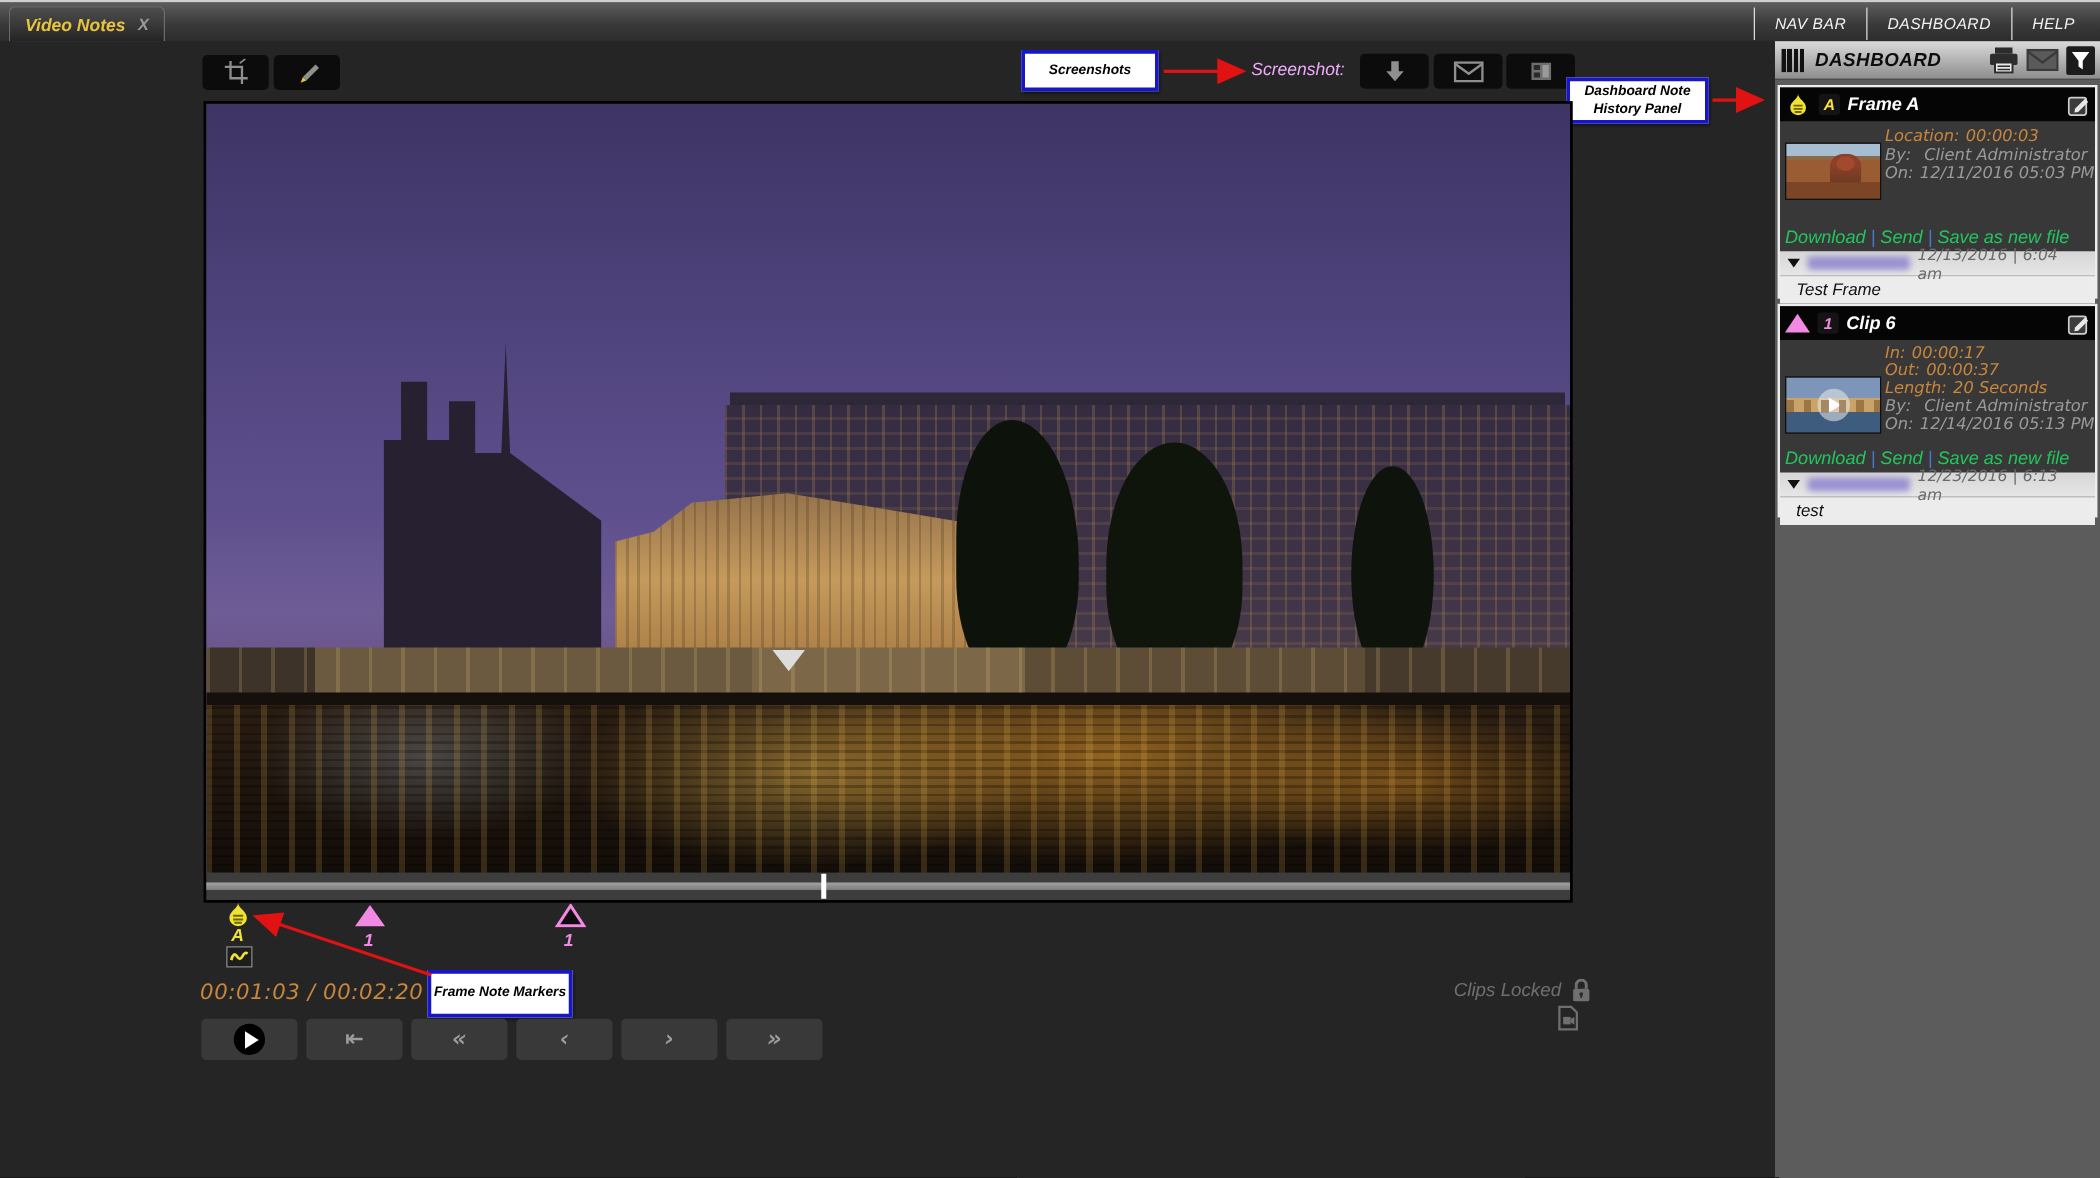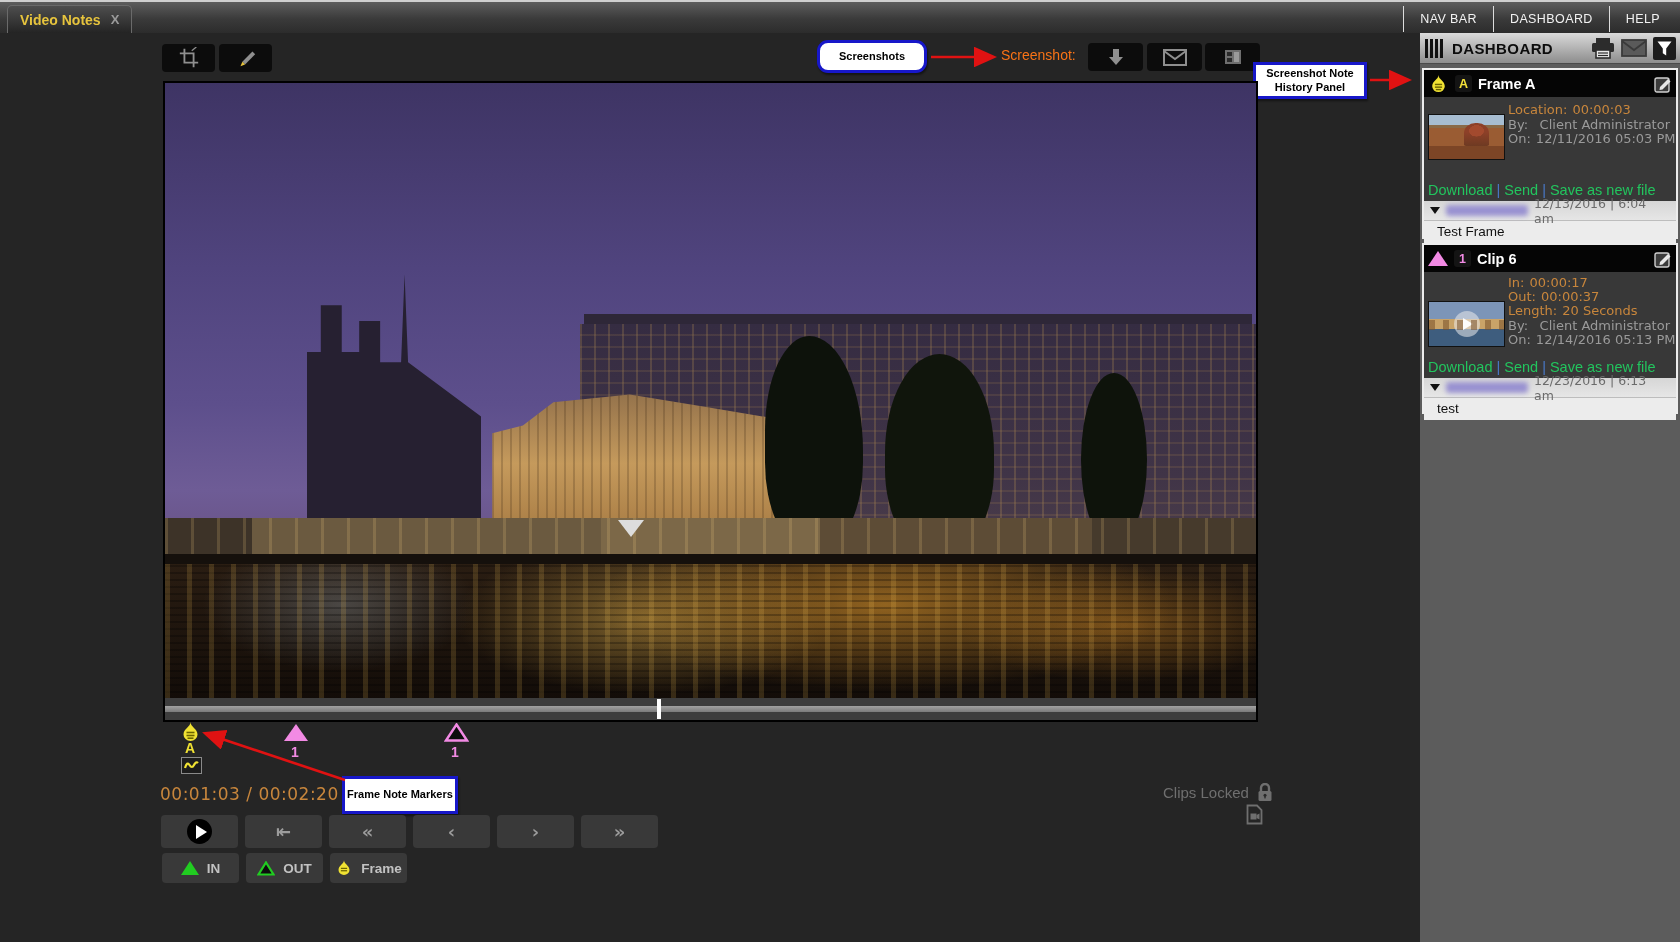--- a/index.html
+++ b/index.html
@@ -1,37 +1,37 @@
 <!DOCTYPE html>
 <html><head>
 <meta charset="utf-8">
 <style>
   * { margin:0; padding:0; box-sizing:border-box; }
   html,body { width:1680px; height:942px; background:#101010; }
   body { font-family:"Liberation Sans", sans-serif; }
-  #page { position:relative; width:1680px; height:942px; background:#252525; overflow:hidden; }
+  #page { position:relative; width:1680px; height:942px; background:#252525; overflow:hidden;font-style:italic; }
 
   
   .top-line { position:absolute; left:0; top:0; width:1680px; height:2px; background:#cfcfcf; }
   .tabbar { position:absolute; left:0; top:2px; width:1680px; height:31px;
             background:linear-gradient(#5d5d5d,#3a3a3a 55%,#2c2c2c); }
   .tab { position:absolute; left:7px; top:3px; height:28px; padding:0 12px;
          background:linear-gradient(#4e4e4e,#242424); border:1px solid #6a6a6a; border-bottom:none;
          border-radius:5px 5px 0 0; display:flex; align-items:center; gap:10px; }
   .tab-title { color:#e7c43d; font-weight:bold; font-size:14px; }
   .tab-close { color:#9a9a9a; font-weight:bold; font-size:13px; cursor:pointer; }
   .nav-items { position:absolute; right:4px; top:4px; height:26px; display:flex; align-items:stretch; }
   .nav-item { color:#f2f2f2; font-size:12.5px; display:flex; align-items:center;
               padding:0 16px; border-left:1px solid #dcdcdc; letter-spacing:.4px; cursor:pointer; }
   .nav-item:last-child { border-right:none; }
 
   
   .tool-btn { position:absolute; width:53px; height:28px; background:#0c0c0c; border-radius:4px;
               display:flex; align-items:center; justify-content:center; cursor:pointer; }
-  .shot-label { position:absolute; left:1001px; top:47px; color:#f97316; font-size:14px; }
+  .shot-label { position:absolute; left:1001px; top:47px; color:#f0abfc; font-size:14px; }
   .shot-btn { position:absolute; top:43px; width:55px; height:28px; background:#0c0c0c; border-radius:4px;
               display:flex; align-items:center; justify-content:center; cursor:pointer; }
 
   
   .callout { position:absolute; background:#fff; border:3px solid #1717c9; color:#000;
              font-size:11px; font-weight:bold; display:flex; align-items:center; justify-content:center;
              text-align:center; line-height:1.25; padding:2px; box-shadow:1px 2px 2px rgba(0,0,0,.45); }
   #arrow-layer { position:absolute; left:0; top:0; width:1680px; height:942px; pointer-events:none; }
 
   
@@ -228,22 +228,22 @@
     <span>
       <svg width="16" height="14" viewBox="0 0 16 14">
           <rect x="0" y="0" width="16" height="14" fill="#6f6f6f"></rect>
           <rect x="2" y="2" width="5" height="4" fill="#2a2a2a"></rect>
           <rect x="2" y="8" width="5" height="4" fill="#2a2a2a"></rect>
           <rect x="9" y="2" width="5" height="10" fill="#9a9a9a"></rect>
         </svg>
     </span>
   </div>
 
-  <div class="callout" style="left:817px; top:40px; width:110px; height:33px;border-radius:11px;">Screenshots</div>
-  <div class="callout" style="left:1253px; top:62px; width:114px; height:37px;">Screenshot Note History Panel</div>
+  <div class="callout" style="left:817px; top:40px; width:110px; height:33px;">Screenshots</div>
+  <div class="callout" style="left:1253px; top:62px; width:114px; height:37px;">Dashboard Note History Panel</div>
   <div class="callout" style="left:342px; top:764px; width:116px; height:38px;margin-top:12px;">Frame Note Markers</div>
 
   <div class="video-wrap">
     <div class="photo">
       <div class="ph skyline-r"></div>
       <div class="ph cathedral"></div>
       <div class="ph bright-band"></div>
       <div class="ph tree1"></div>
       <div class="ph tree2"></div>
       <div class="ph tree3"></div>
@@ -296,46 +296,20 @@
           <i></i>
         </span>
     </div>
     <div class="t-btn">⇤</div>
     <div class="t-btn">«</div>
     <div class="t-btn">‹</div>
     <div class="t-btn">›</div>
     <div class="t-btn">»</div>
   </div>
 
-  <div class="marks">
-    <div class="m-btn">
-      <span class="tri-solid-green"></span>
-      <span>IN</span>
-    </div>
-    <div class="m-btn">
-      <span>
-        <svg width="18" height="15" viewBox="0 0 18 15">
-            <polygon points="9,1.5 16.5,13.5 1.5,13.5" fill="#0d0d0d" stroke="#21cc21" stroke-width="2.2"></polygon>
-          </svg>
-      </span>
-      <span>OUT</span>
-    </div>
-    <div class="m-btn">
-      <span>
-        <svg width="18" height="16" viewBox="0 0 23 20">
-            <path d="M11.5 0 C11.5 5 18.5 6.5 18.5 12.5 A7 6.5 0 1 1 4.5 12.5 C4.5 6.5 11.5 5 11.5 0 Z" fill="#f0e233"></path>
-            <g stroke="#6b6400" stroke-width="1.6">
-              <line x1="7.5" y1="10.5" x2="15.5" y2="10.5"></line>
-              <line x1="7.5" y1="13.5" x2="15.5" y2="13.5"></line>
-            </g>
-          </svg>
-      </span>
-      <span>Frame</span>
-    </div>
-  </div>
 
   <div class="locked">
     <span>Clips Locked</span>
     <span>
       <svg width="16" height="19" viewBox="0 0 16 19">
           <path d="M4 8 V5 a4 4 0 0 1 8 0 V8" fill="none" stroke="#6f6f6f" stroke-width="2.4"></path>
           <rect x="1.5" y="8" width="13" height="10" rx="1.5" fill="#6f6f6f"></rect>
           <circle cx="8" cy="12.2" r="1.5" fill="#2a2a2a"></circle>
           <rect x="7.3" y="12.4" width="1.4" height="3" fill="#2a2a2a"></rect>
         </svg>

